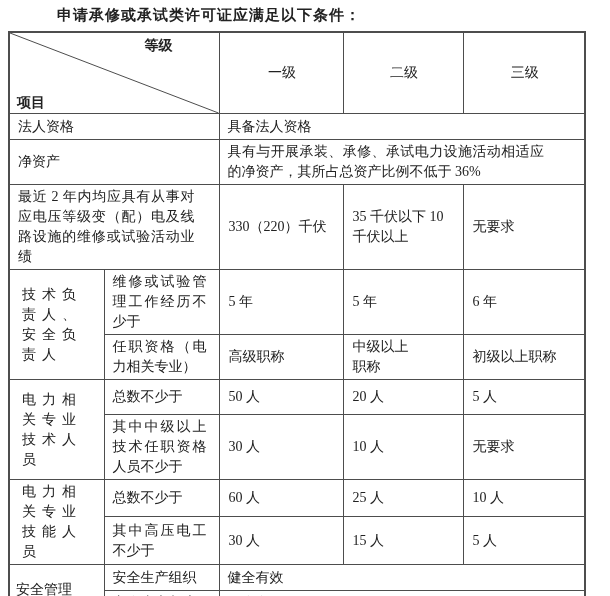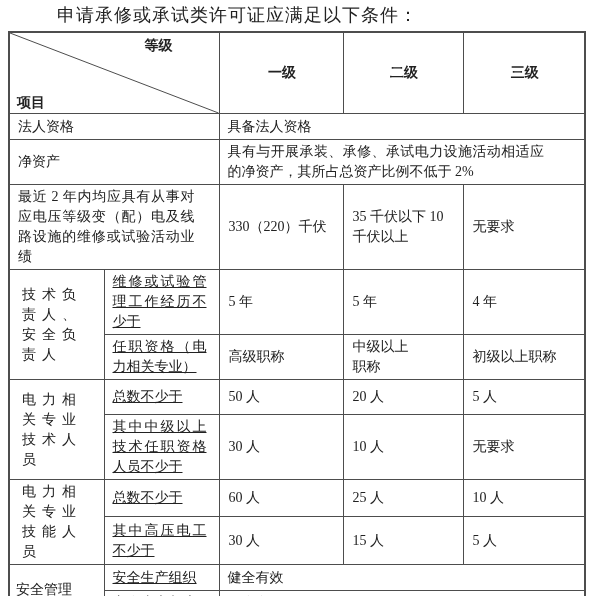--- a/index.html
+++ b/index.html
@@ -10,46 +10,46 @@
   html,body{margin:0;padding:0;}
   body{
     width:610px;height:596px;
     background:var(--background);
     font-family:"Liberation Serif","DejaVu Serif",serif;
     color:var(--text);
   }
   .page{position:relative;width:610px;height:596px;overflow:hidden;background:var(--background);}
   .title{
     position:absolute;left:57px;top:2px;
-    font-size:18px;line-height:26px;font-weight:400;
+    font-size:15px;line-height:26px;font-weight:700;
     letter-spacing:1px;white-space:nowrap;
   }
   table.tbl{
     position:absolute;left:8px;top:31px;
     width:576px;table-layout:fixed;border-collapse:collapse;
     border:2px solid var(--border);
     font-size:14px;line-height:20px;color:var(--text);
   }
   .tbl td{
     border:1px solid var(--border);
     vertical-align:middle;
     overflow:hidden;
     white-space:pre-line;
     padding:2px 6px 2px 8px;
   }
   
   tr.r-head{height:45px;}
-  td.lvl{font-weight:bold;text-align:center;white-space:nowrap;}
+  td.lvl{font-weight:normal;text-align:center;white-space:nowrap;}
   td.diag{position:relative;padding:0;margin-top:14px;}
   td.diag svg{position:absolute;left:0;top:0;width:100%;height:100%;display:block;}
   .corner-grade{position:absolute;top:3px;right:46px;font-weight:bold;}
   .corner-item{position:absolute;left:7px;bottom:0;font-weight:bold;}
   
   td.rowlabel{padding:2px 24px 2px 8px;text-align:justify;margin-left:32px;}
-  td.sublabel{padding:2px 12px 2px 8px;text-align:justify;text-decoration:underline;}
+  td.sublabel{padding:2px 12px 2px 8px;text-align:justify;}
   td.wide{padding:2px 40px 2px 8px;text-align:justify;}
   td.group{letter-spacing:6px;padding:2px 12px;}
   td.group-tight{padding:2px 6px;}
   td.val{padding:2px 6px 2px 9px;}
 </style>
 </head>
 <body>
 
 <div class="page">
 
@@ -78,36 +78,36 @@
       <td class="lvl">三级</td>
     </tr>
 
     <tr style="height:26px">
       <td colspan="2" class="rowlabel">法人资格</td>
       <td colspan="3" class="wide">具备法人资格</td>
     </tr>
 
     <tr style="height:45px">
       <td colspan="2" class="rowlabel">净资产</td>
-      <td colspan="3" class="wide">具有与开展承装、承修、承试电力设施活动相适应的净资产，其所占总资产比例不低于 2%</td>
+      <td colspan="3" class="wide">具有与开展承装、承修、承试电力设施活动相适应的净资产，其所占总资产比例不低于 36%</td>
     </tr>
 
     <tr style="height:76px">
       <td colspan="2" class="rowlabel">最近 2 年内均应具有从事对应电压等级变（配）电及线路设施的维修或试验活动业绩</td>
       <td class="val">330（220）千伏</td>
       <td class="val">35 千伏以下 10 千伏以上</td>
       <td class="val">无要求</td>
     </tr>
 
     <tr style="height:60px">
       <td rowspan="2" class="group">技术负责人、安全负责人</td>
       <td class="sublabel">维修或试验管理工作经历不少于</td>
       <td class="val">5 年</td>
       <td class="val">5 年</td>
-      <td class="val">4 年</td>
+      <td class="val">6 年</td>
     </tr>
     <tr style="height:44px">
       <td class="sublabel">任职资格（电力相关专业）</td>
       <td class="val">高级职称</td>
       <td class="val">中级以上
 职称</td>
       <td class="val">初级以上职称</td>
     </tr>
 
     <tr style="height:35px">

